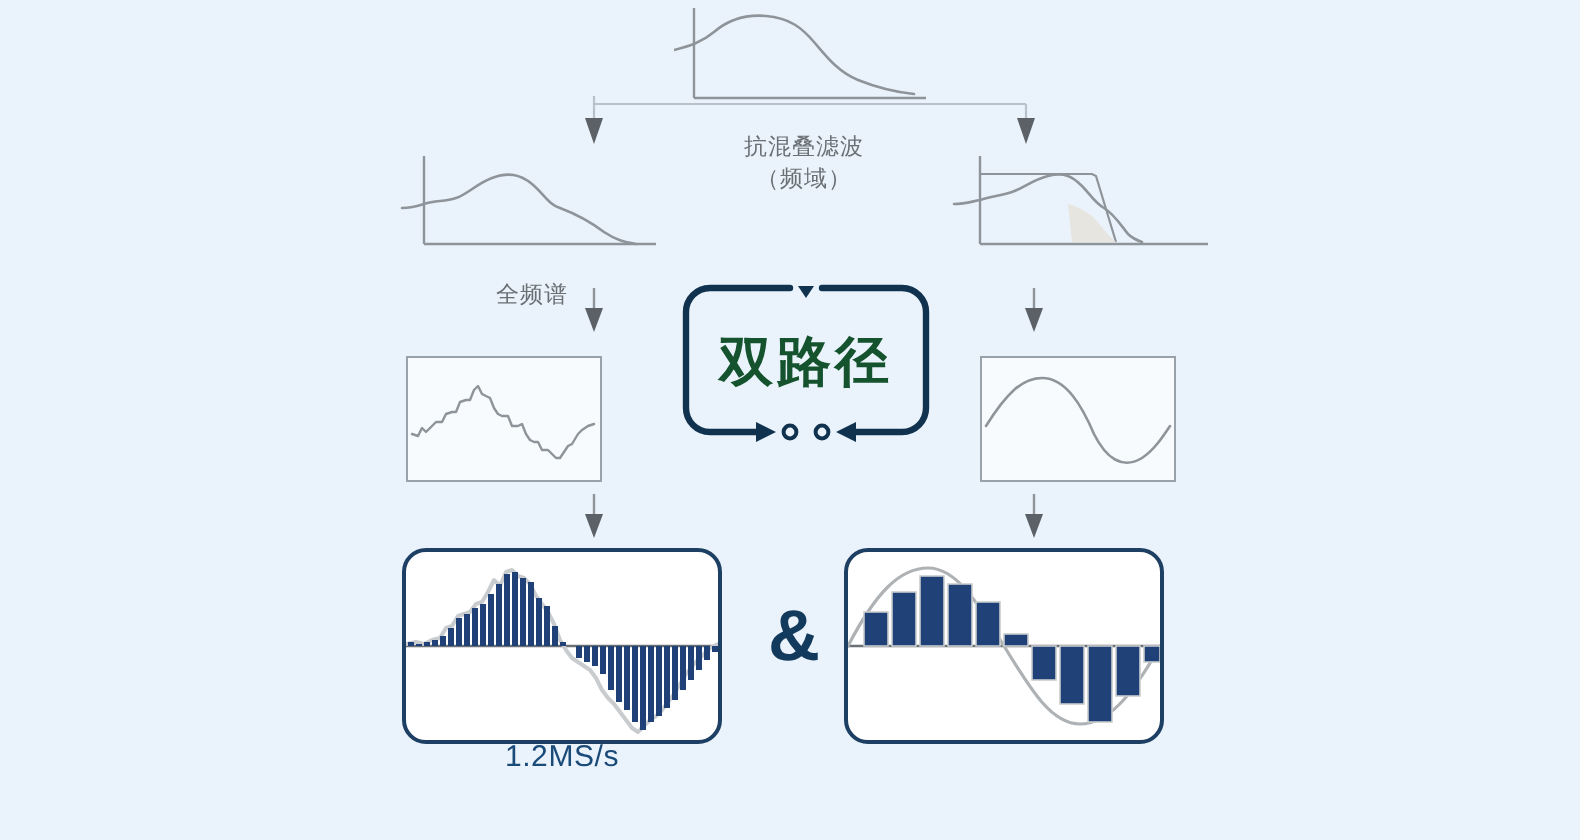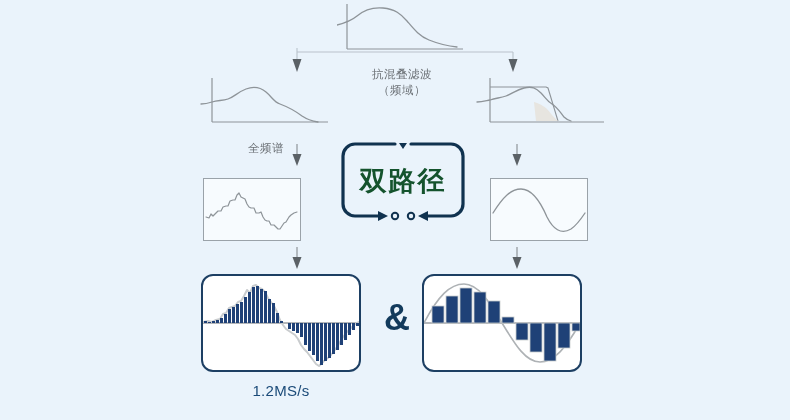--- a/index.html
+++ b/index.html
@@ -218,21 +218,21 @@
         <rect x="129" y="47" width="3" height="31"></rect>
         <rect x="133" y="47" width="3" height="27"></rect>
         <rect x="137" y="47" width="3" height="22"></rect>
         <rect x="141" y="47" width="3" height="17"></rect>
         <rect x="145" y="47" width="3" height="12"></rect>
         <rect x="149" y="47" width="3" height="7"></rect>
         <rect x="153" y="47" width="3" height="3"></rect>
       </g>
     </svg>
   </div>
-  <div class="abs ratelabel" style="left:211px;top:382px;width:140px;">1.2MS/s</div>
+  <div class="abs ratelabel" style="left:211px;top:370px;width:140px;">1.2MS/s</div>
 
   <div class="abs amp" style="left:377px;top:300px;width:40px;text-align:center;">&amp;</div>
 
   <div class="abs panel" style="left:422px;top:274px;width:160px;height:98px;">
     <svg width="156" height="94" viewBox="0 0 156 94">
       <line x1="0" y1="47" x2="156" y2="47" stroke="#6a7076" stroke-width="1.2"></line>
 
       <path d="M0 47 C14 20 26 8 40 8 C54 8 64 24 78 47
                C92 70 102 86 116 86 C130 86 142 72 156 47" stroke="#aeb2b5" stroke-width="1.6" fill="none" stroke-linecap="round"></path>
 

